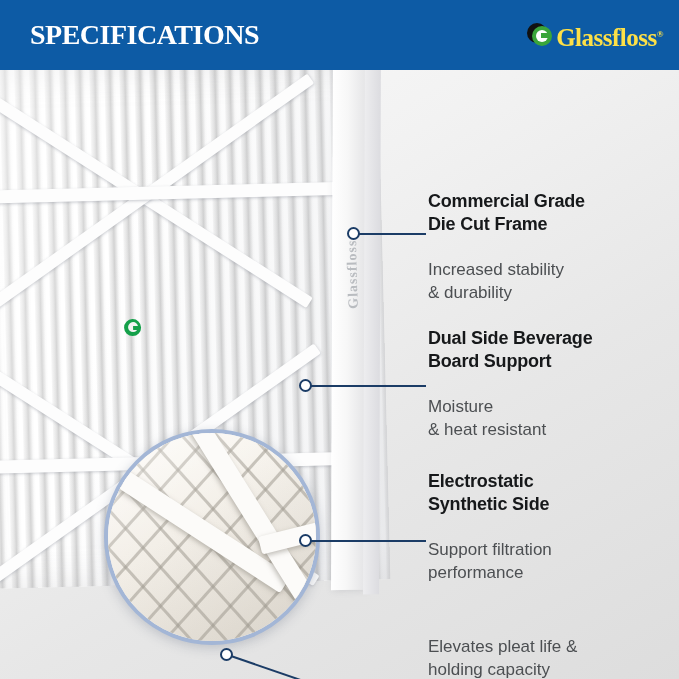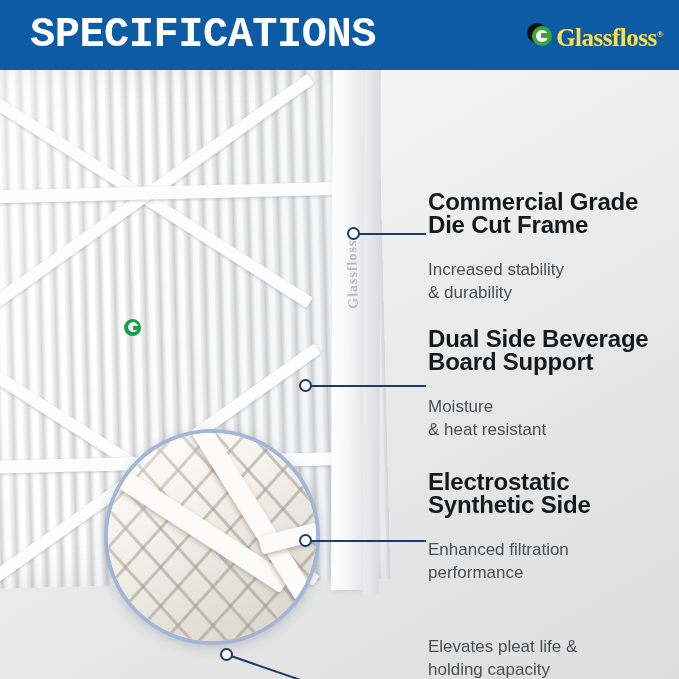--- a/index.html
+++ b/index.html
@@ -11,23 +11,23 @@
   #page{position:relative;width:679px;height:679px;overflow:hidden;background:#fff;}
 
   
   .header{
     position:absolute;left:0;top:0;width:679px;height:70px;
     background:#0d5ba5;
     box-sizing:border-box;
   }
   .header-title{
     position:absolute;left:30px;top:10px;
-    font-size:42px;font-weight:bold;color:#ffffff;
+    font-size:28px;font-weight:bold;color:#ffffff;
     letter-spacing:-0.5px;line-height:50px;
-    font-family:Liberation Mono, monospace;
+    font-family:Liberation Serif, serif;
   }
   .logo{
     position:absolute;right:16px;top:22px;
     display:flex;align-items:center;gap:3px;height:28px;
   }
   .logo-mark{
     position:relative;width:26px;height:26px;flex:0 0 26px;
   }
   .logo-mark .ring-black{
     position:absolute;left:0;top:0;width:20px;height:20px;border-radius:50%;
@@ -149,21 +149,21 @@
     position:absolute;background:#fcfbf9;border-radius:3px;
     box-shadow:0 2px 5px rgba(130,125,115,0.5);
   }
   .ib-1{left:-10px;top:18px;width:230px;height:20px;transform:rotate(33deg);transform-origin:0 0;}
   .ib-2{left:98px;top:-14px;width:230px;height:20px;transform:rotate(58deg);transform-origin:0 0;}
   .ib-3{left:150px;top:104px;width:120px;height:18px;transform:rotate(-14deg);transform-origin:0 0;}
 
   
   .callout{position:absolute;}
   .callout .c-title{
-    font-size:24px;font-weight:bold;color:#16181a;line-height:23px;
+    font-size:18px;font-weight:bold;color:#16181a;line-height:23px;
     letter-spacing:-0.2px;white-space:pre-line;
   }
   .callout .c-sub{
     font-size:17px;color:#4c4f52;line-height:23px;margin-top:22px;
     white-space:pre-line;font-weight:normal;
   }
   .c1{left:428px;top:120px;width:250px;}
   .c2{left:428px;top:257px;width:250px;}
   .c3{left:428px;top:400px;width:250px;}
   .c4{left:428px;top:543px;width:250px;}
@@ -252,21 +252,21 @@
     <div class="callout c2">
       <div class="c-title">Dual Side Beverage
 Board Support</div>
       <div class="c-sub">Moisture
 &amp; heat resistant</div>
     </div>
 
     <div class="callout c3">
       <div class="c-title">Electrostatic
 Synthetic Side</div>
-      <div class="c-sub">Enhanced filtration
+      <div class="c-sub">Support filtration
 performance</div>
     </div>
 
     <div class="callout c4">
       <div class="c-sub">Elevates pleat life &amp;
 holding capacity</div>
     </div>
 
   </div>
 </div>

